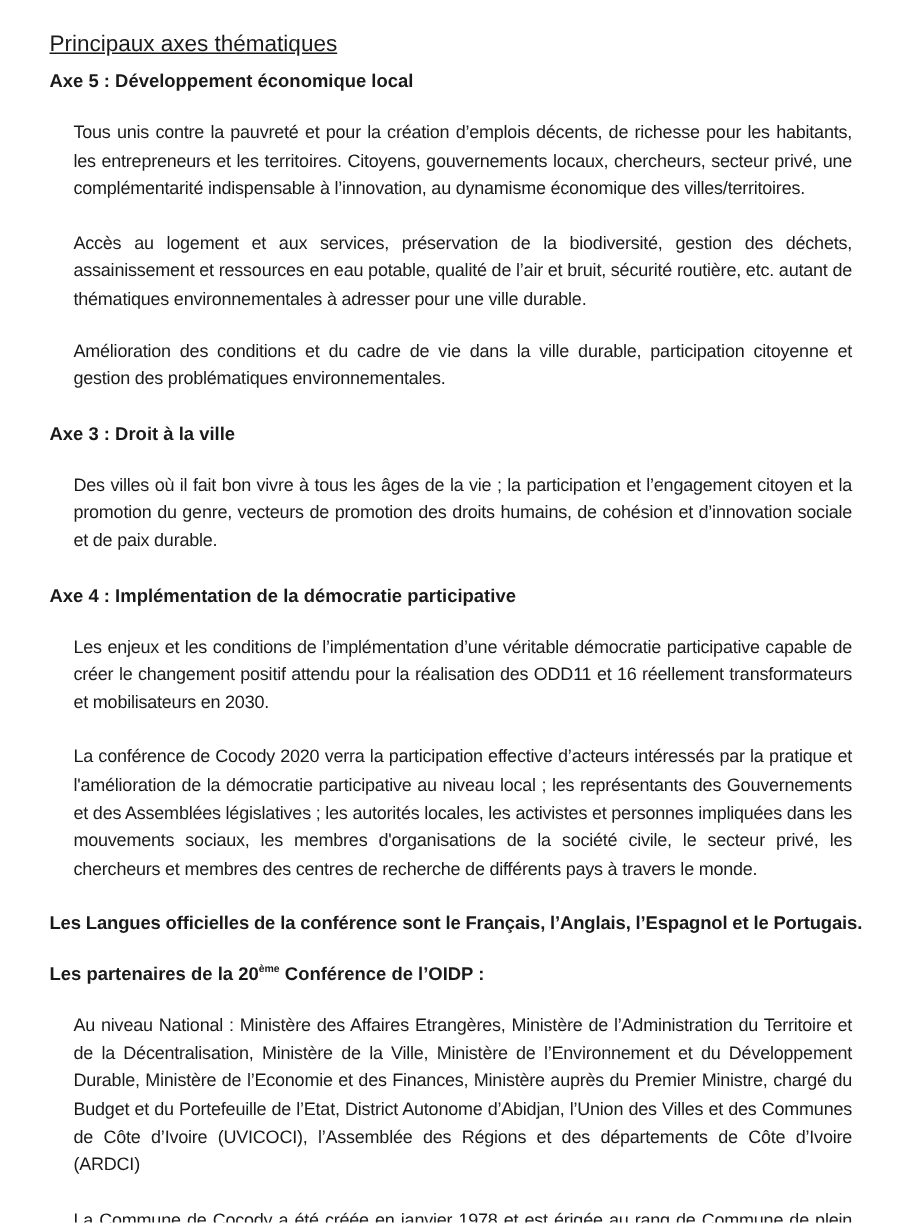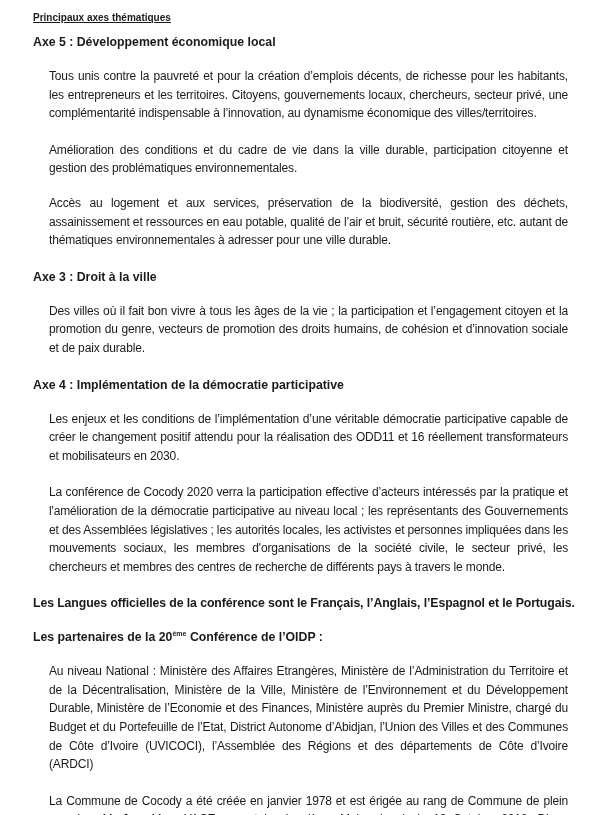--- a/index.html
+++ b/index.html
@@ -8,23 +8,23 @@
     font-family: "Liberation Sans", sans-serif;
     color: #1a1a1a;
   }
   .page {
     position: relative;
     width: 612px; height: 815px;
     padding: 9px 28px 0 33px;
     box-sizing: border-box;
   }
   .title {
-    font-weight: bold; text-decoration: underline;
-    font-size: 10px; line-height: 18px;
-    margin: 0 0 6px 0;
+    font-weight: normal; text-decoration: underline;
+    font-size: 15px; line-height: 18px;
+    margin: 12px 0 6px 0;
   }
   .section { margin: 0 0 18px 0; }
   .h {
     font-weight: bold; font-size: 12.3px; line-height: 18px;
     margin: 0;
   }
   .p {
     font-size: 12px; line-height: 18.6px;
     text-align: justify; margin: 16px;
     letter-spacing: -0.15px;
@@ -38,22 +38,22 @@
 <div class="page">
 
   <div class="title">Principaux axes thématiques</div>
 
   <div class="section">
     <div class="h">Axe 5 : Développement économique local</div>
     <div class="p">Tous unis contre la pauvreté et pour la création d’emplois décents, de richesse pour les habitants, les entrepreneurs et les territoires. Citoyens, gouvernements locaux, chercheurs, secteur privé, une complémentarité indispensable à l’innovation, au dynamisme économique des villes/territoires.</div>
   </div>
 
   <div class="section">
+    <div class="p">Accès au logement et aux services, préservation de la biodiversité, gestion des déchets, assainissement et ressources en eau potable, qualité de l’air et bruit, sécurité routière, etc. autant de thématiques environnementales à adresser pour une ville durable.</div>
     <div class="p">Amélioration des conditions et du cadre de vie dans la ville durable, participation citoyenne et gestion des problématiques environnementales.</div>
-    <div class="p">Accès au logement et aux services, préservation de la biodiversité, gestion des déchets, assainissement et ressources en eau potable, qualité de l’air et bruit, sécurité routière, etc. autant de thématiques environnementales à adresser pour une ville durable.</div>
   </div>
 
   <div class="section">
     <div class="h">Axe 3 : Droit à la ville</div>
     <div class="p">Des villes où il fait bon vivre à tous les âges de la vie ; la participation et l’engagement citoyen et la promotion du genre, vecteurs de promotion des droits humains, de cohésion et d’innovation sociale et de paix durable.</div>
   </div>
 
   <div class="section">
     <div class="h">Axe 4 : Implémentation de la démocratie participative</div>
     <div class="p">Les enjeux et les conditions de l’implémentation d’une véritable démocratie participative capable de créer le changement positif attendu pour la réalisation des ODD11 et 16 réellement transformateurs et mobilisateurs en 2030.</div>

